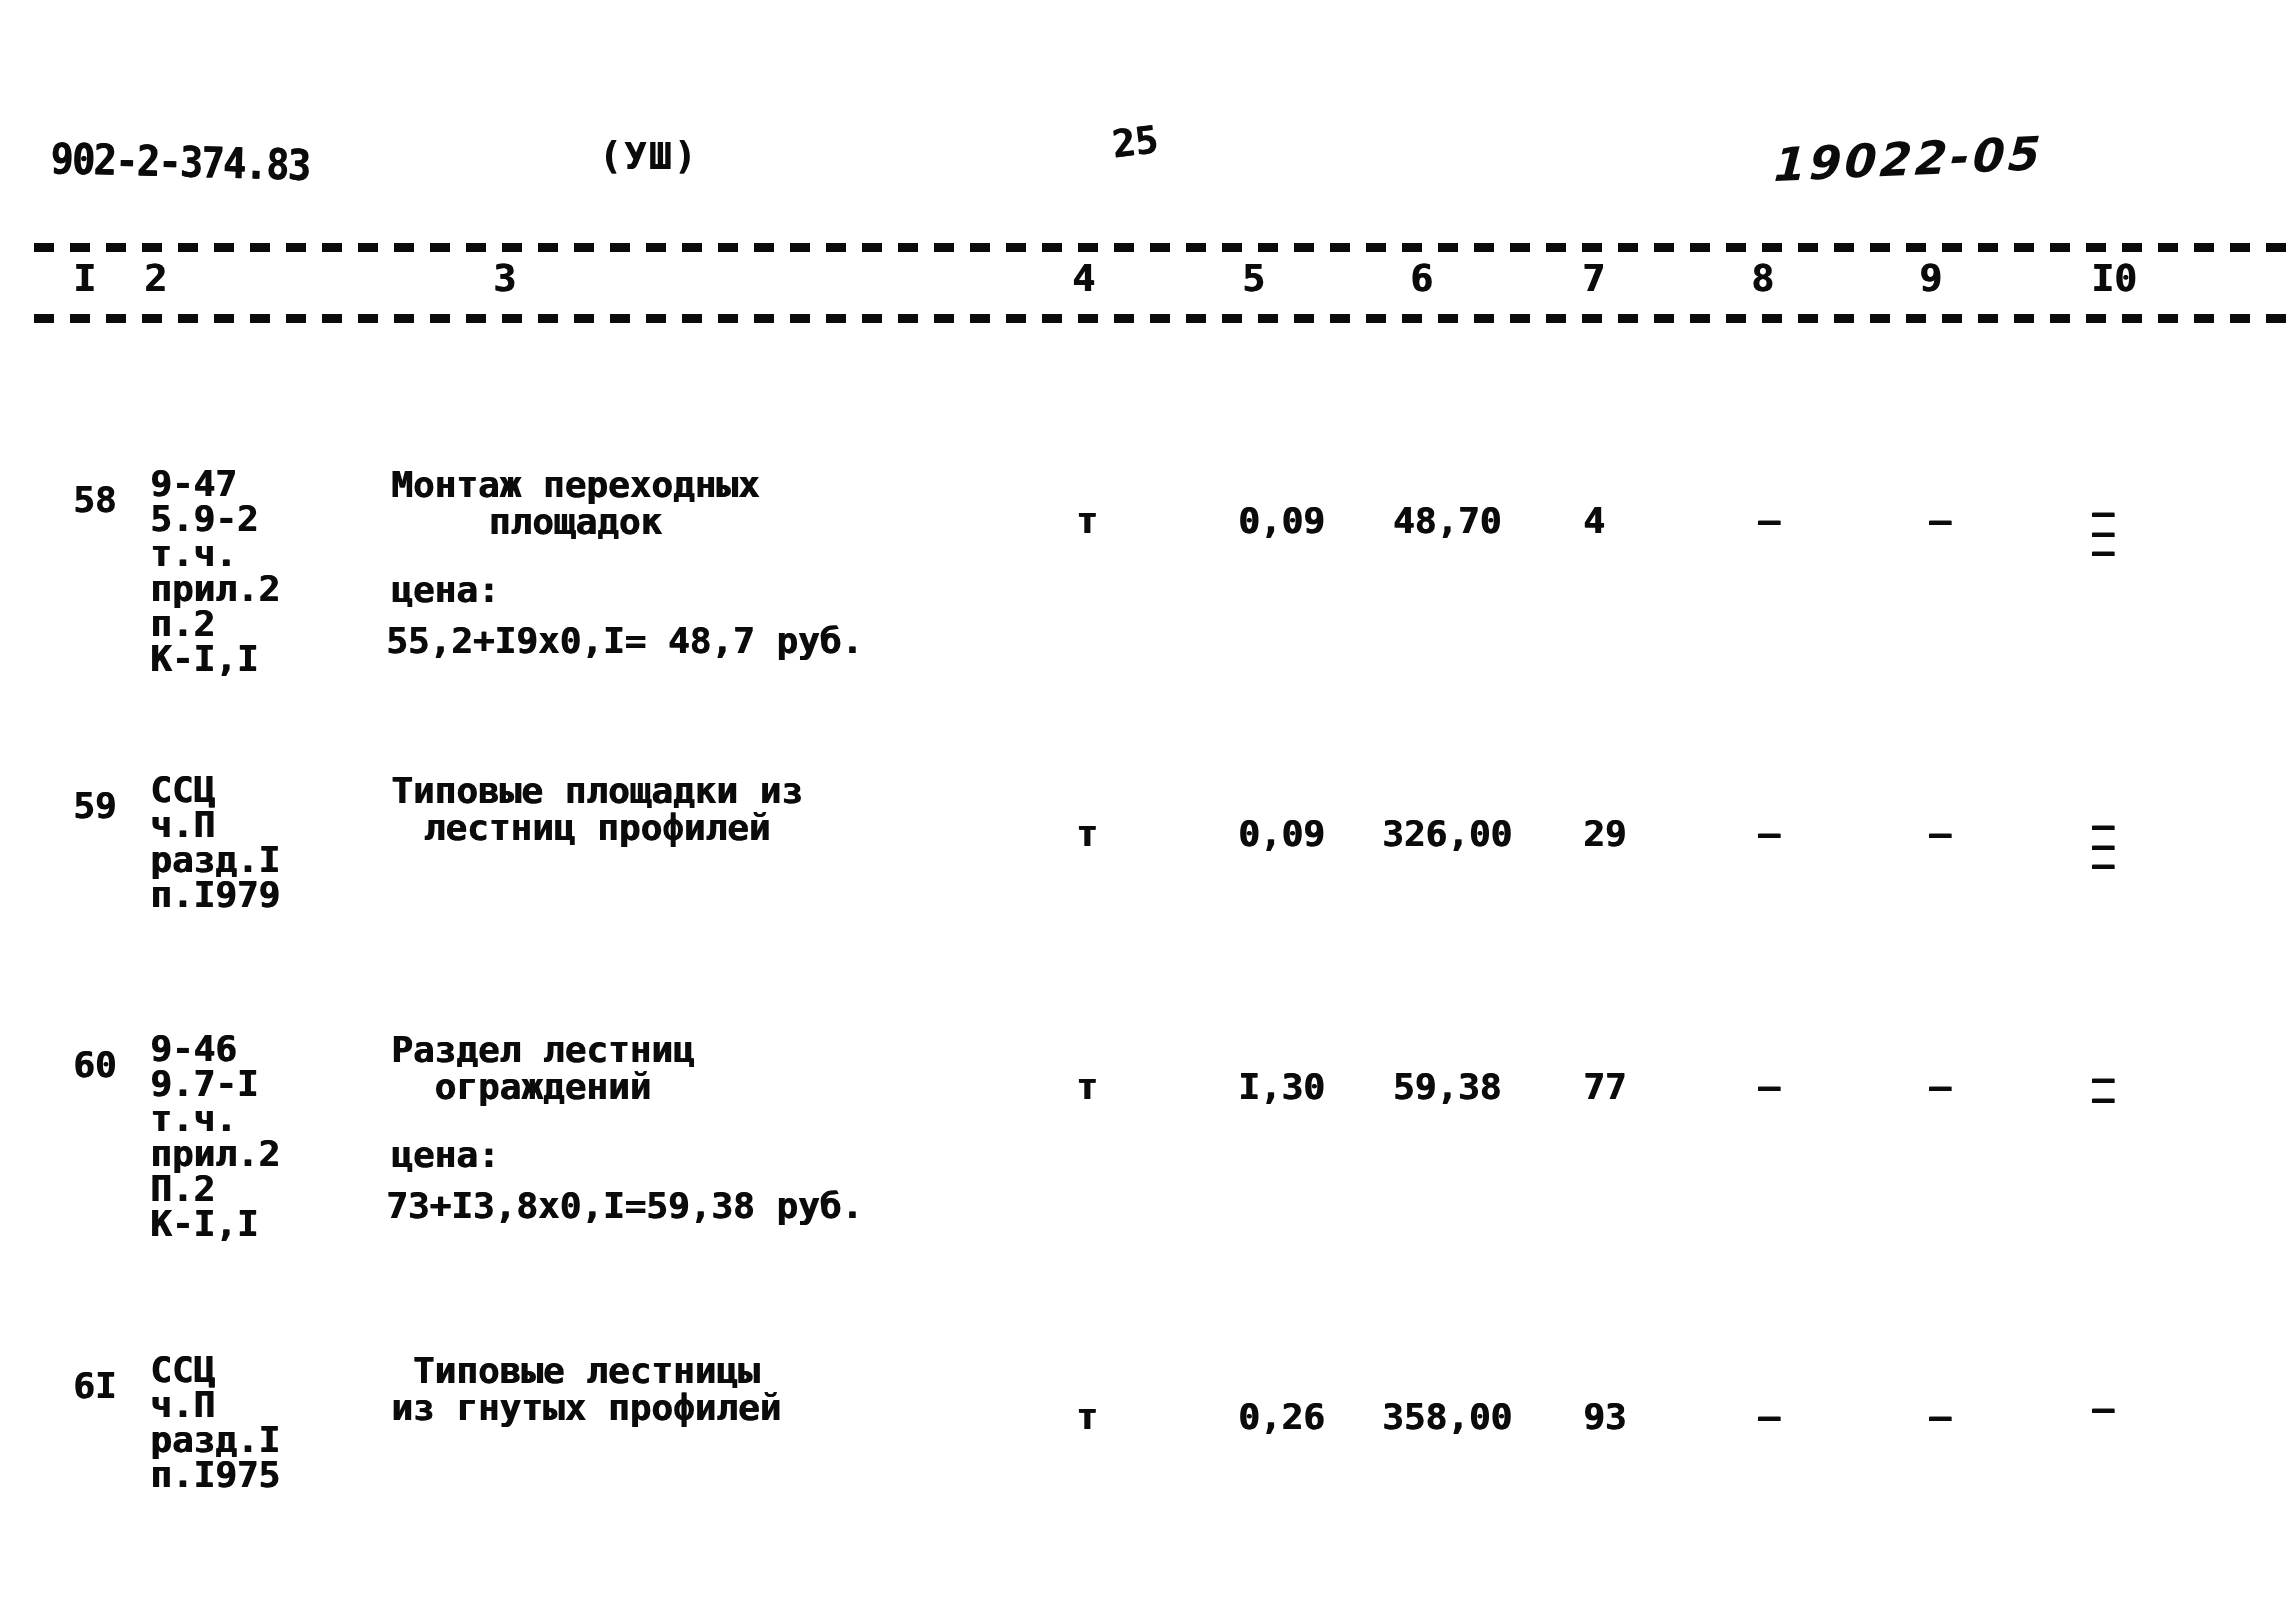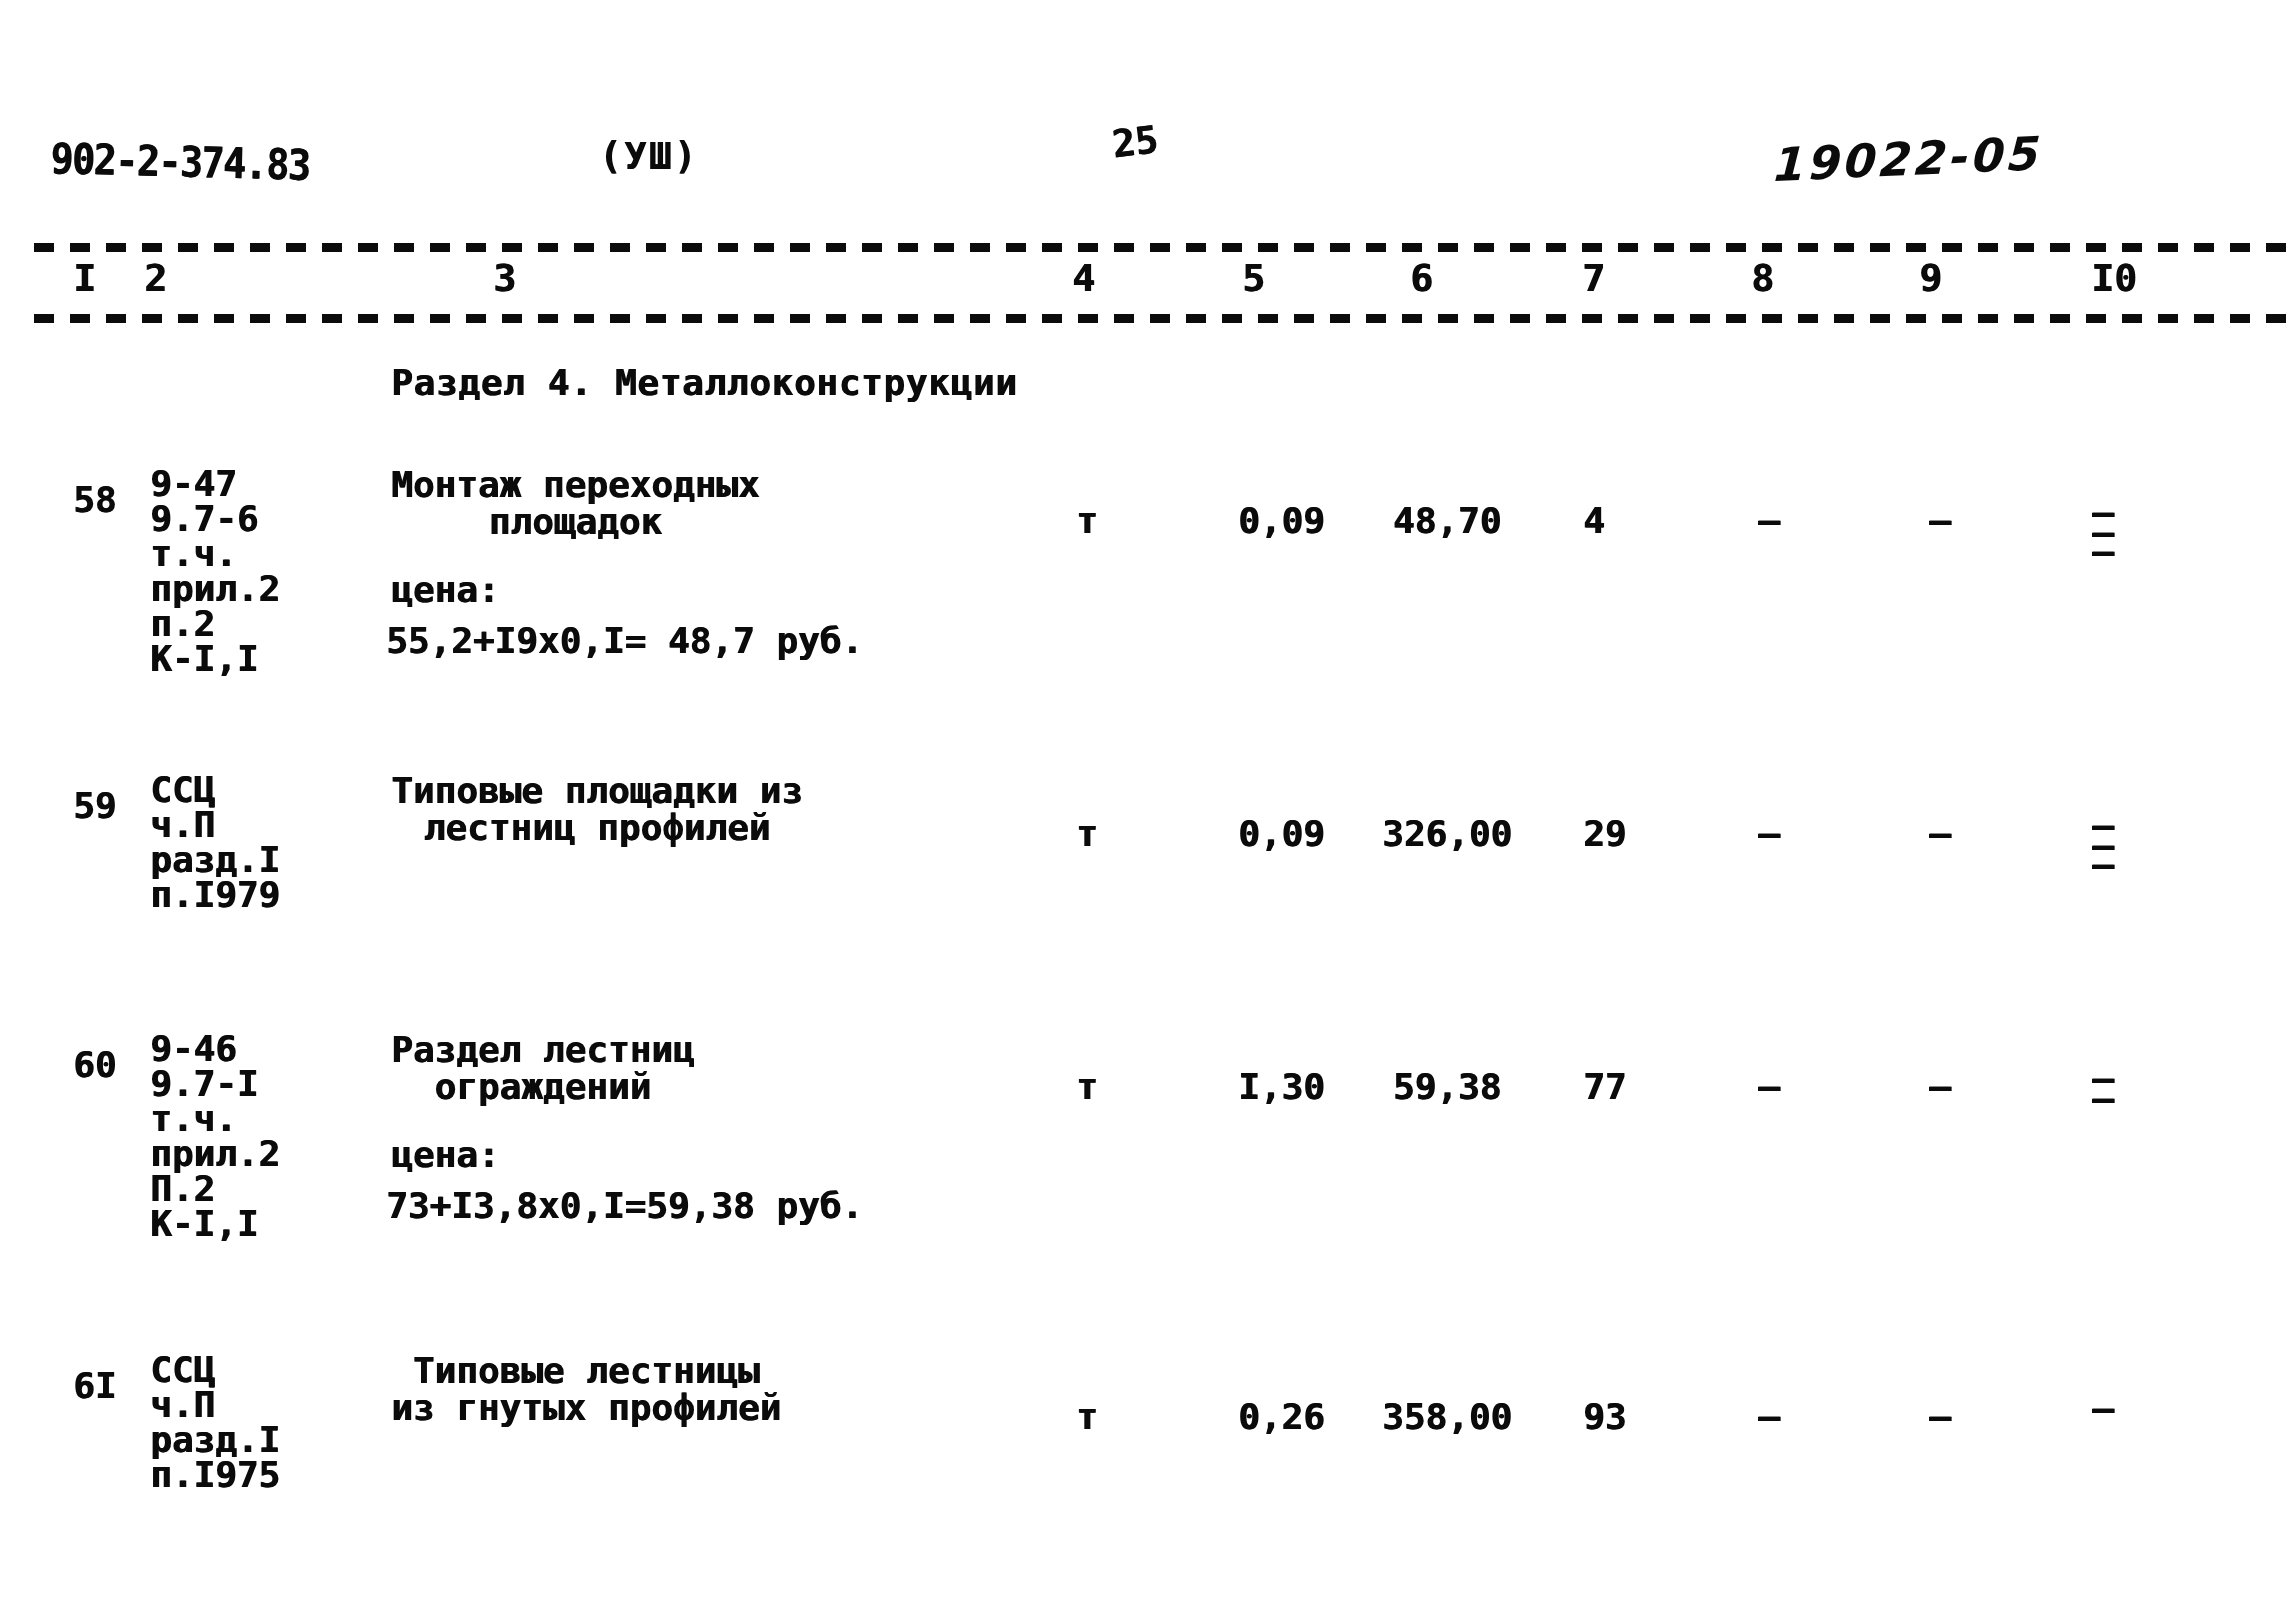--- a/index.html
+++ b/index.html
@@ -68,26 +68,25 @@
   <div class="colhdr" style="left:144px">2</div>
   <div class="colhdr" style="left:493px">3</div>
   <div class="colhdr" style="left:1072px">4</div>
   <div class="colhdr" style="left:1242px">5</div>
   <div class="colhdr" style="left:1410px">6</div>
   <div class="colhdr" style="left:1582px">7</div>
   <div class="colhdr" style="left:1751px">8</div>
   <div class="colhdr" style="left:1919px">9</div>
   <div class="colhdr" style="left:2091px">I0</div>
 
-  <div class="abs section-title">Раздел 4. Металлоконструкции</div>
 
   <div class="row" id="r0">
     <div class="cell num">58</div>
     <div class="cell code">9-47
-9.7-6
+5.9-2
 т.ч.
 прил.2
 п.2
 К-I,I</div>
     <div class="cell desc">Монтаж переходных
 площадок</div>
     <div class="cell price-label">цена:</div>
     <div class="cell price-formula">55,2+I9х0,I= 48,7 руб.</div>
     <div class="cell unit val">т</div>
     <div class="cell qty val">0,09</div>

